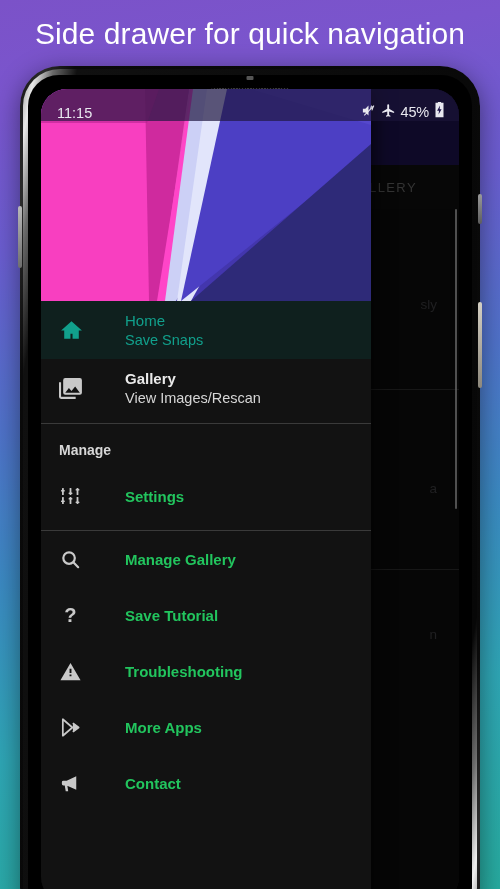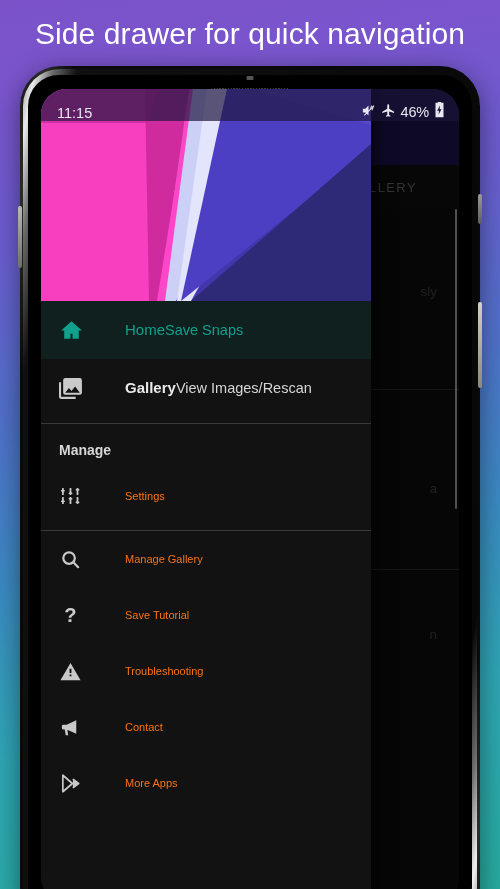--- a/index.html
+++ b/index.html
@@ -138,21 +138,21 @@
     letter-spacing: 1.4px;
     font-weight: 500;
   }
   .ghost-row {
     position: absolute;
     right: 22px;
     color: #39393c;
     font-size: 13.5px;
     white-space: nowrap;
   }
-  .g1 { top: 195px; }
+  .g1 { top: 208px; }
   .g2 { top: 392px; }
   .g3 { top: 538px; }
   .app-sep {
     position: absolute; right: 0; width: 92px; height: 1px;
     background: #2b2b2b;
   }
   .s1 { top: 300px; }
   .s2 { top: 480px; }
 
   
@@ -187,28 +187,28 @@
     padding-left: 18px;
     cursor: pointer;
   }
   .nav-item.selected { background: #0f201e; }
   .nav-icon {
     width: 44px; min-width: 44px;
     display: flex; align-items: center; justify-content: flex-start;
     color: #c9c9c9;
   }
   .nav-icon svg { display: block; }
-  .nav-text { display: flex; flex-direction: row; justify-content: space-between; padding-left: 22px; }
+  .nav-text { display: flex; flex-direction: column; justify-content: space-between; padding-left: 22px; }
   .nav-title { font-size: 15px; color: #eaeaea; font-weight: bold; line-height: 19px; }
   .nav-sub   { font-size: 14.5px; color: #d6d6d6; line-height: 20px; font-weight: normal; }
   .selected .nav-title { color: #11a08c; font-weight: normal; }
   .selected .nav-sub   { color: #11a08c; }
 
   .nav-item.single { height: 56px; }
-  .nav-item.single .nav-title { font-weight: normal; font-size: 11px; color: #f97316; }
+  .nav-item.single .nav-title { font-weight: bold; font-size: 15px; color: #22c55e; }
 
   .divider {
     height: 1px;
     background: #3a3a3a;
     margin: 6px 0 0 0;
   }
   .section-label {
     font-size: 14px;
     color: #d7d7d7;
     font-weight: bold;
@@ -269,21 +269,21 @@
                 <rect x="15.5" y="4" width="1.6" height="5" transform="rotate(20 16 6)"></rect>
                 <rect x="18" y="5" width="1.6" height="7" transform="rotate(20 18.8 8)"></rect>
                 <rect x="2" y="11.2" width="22" height="1.7" transform="rotate(-45 13 12)"></rect>
               </svg>
             </span>
             <span>
               <svg width="15" height="15" viewBox="0 0 24 24" fill="#e8e8ef">
                 <path d="M21 16v-2l-8-5V3.5A1.5 1.5 0 0 0 11.5 2 1.5 1.5 0 0 0 10 3.5V9l-8 5v2l8-2.5V19l-2 1.5V22l3.5-1 3.5 1v-1.5L13 19v-5.5L21 16z"></path>
               </svg>
             </span>
-            <span class="pct">46%</span>
+            <span class="pct">45%</span>
             <span>
               <svg width="11" height="16" viewBox="0 0 12 20" fill="#e8e8ef">
                 <path d="M8 0H4v1H1v18h10V1H8V0z"></path>
                 <path d="M6.6 4.4L3 11h2.4l-.6 4.6L8.6 9H6.2l.4-4.6z" fill="#1b1147"></path>
               </svg>
             </span>
           </span>
         </div>
 
         <div class="drawer">
@@ -389,38 +389,38 @@
                 <path d="M12 3L1.5 21h21L12 3zm1 14h-2v-2h2v2zm0-3.5h-2V9h2v4.5z"></path>
               </svg>
             </span>
             <span class="nav-text">
               <span class="nav-title">Troubleshooting</span>
             </span>
           </div>
 
           <div class="nav-item single">
             <span class="nav-icon">
-              <svg width="23" height="23" viewBox="0 0 24 24" fill="#c9c9c9">
-                <path d="M18 4.5L8 9H4.5A1.5 1.5 0 0 0 3 10.5v2A1.5 1.5 0 0 0 4.5 14H6l1 6h2.6l-.9-6H8l10 4.5v-14z"></path>
-              </svg>
-            </span>
-            <span class="nav-text">
-              <span class="nav-title">Contact</span>
-            </span>
-          </div>
-
-          <div class="nav-item single">
-            <span class="nav-icon">
               <svg width="23" height="23" viewBox="0 0 24 24" fill="none" stroke="#c9c9c9" stroke-width="1.8" stroke-linejoin="round">
                 <path d="M4 3.4v17.2L14 12 4 3.4z"></path>
                 <path d="M14.5 7.4L20.5 12l-6 4.6" fill="#c9c9c9"></path>
               </svg>
             </span>
             <span class="nav-text">
               <span class="nav-title">More Apps</span>
+            </span>
+          </div>
+
+          <div class="nav-item single">
+            <span class="nav-icon">
+              <svg width="23" height="23" viewBox="0 0 24 24" fill="#c9c9c9">
+                <path d="M18 4.5L8 9H4.5A1.5 1.5 0 0 0 3 10.5v2A1.5 1.5 0 0 0 4.5 14H6l1 6h2.6l-.9-6H8l10 4.5v-14z"></path>
+              </svg>
+            </span>
+            <span class="nav-text">
+              <span class="nav-title">Contact</span>
             </span>
           </div>
 
         </div>
       </div>
     </div>
   </div>
 </div>
 
 </body></html>

